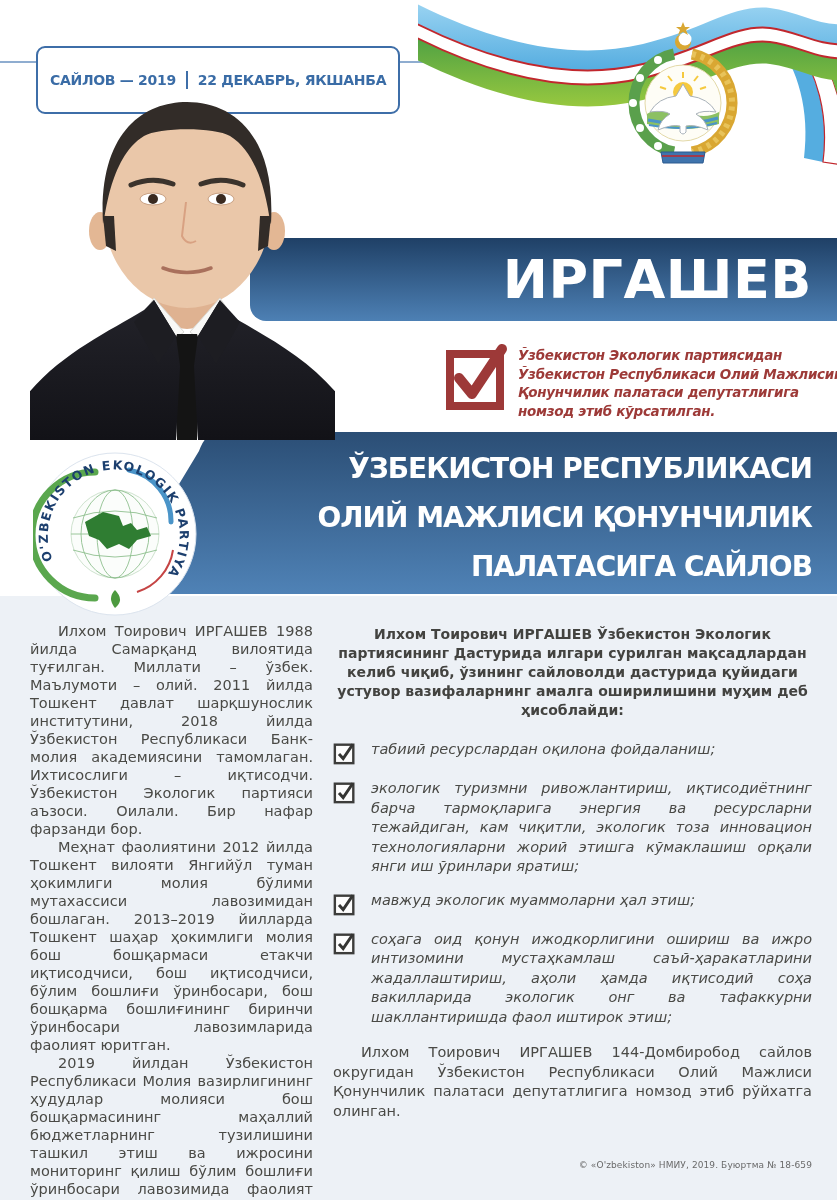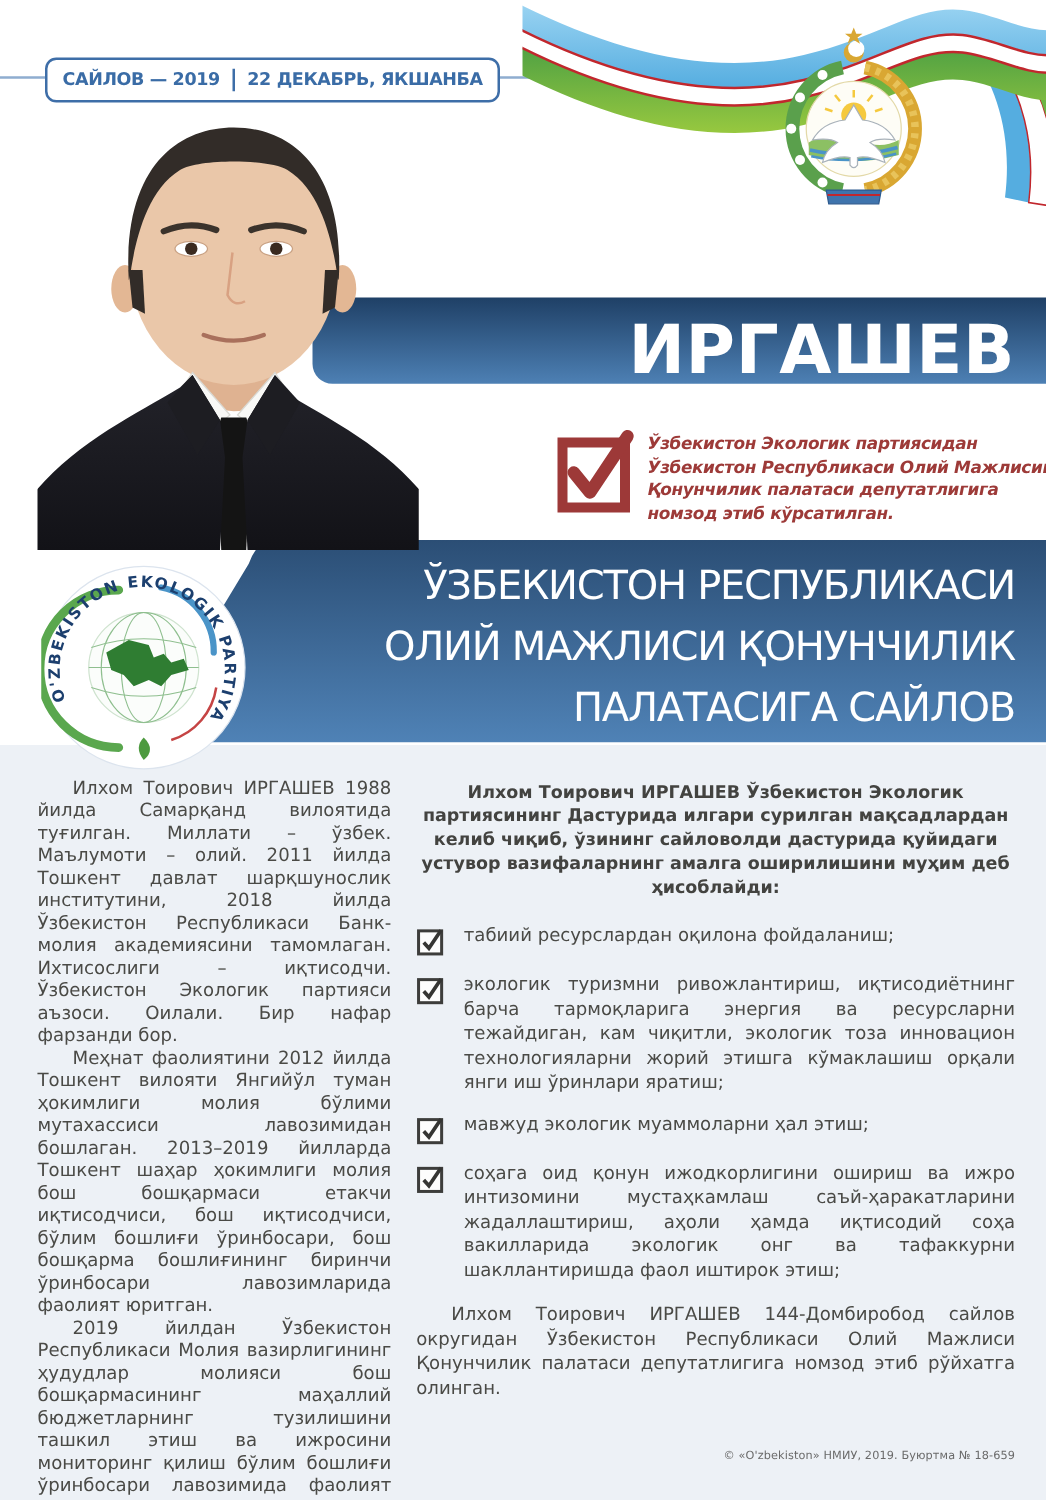--- a/index.html
+++ b/index.html
@@ -9,76 +9,76 @@
     font-family:"DejaVu Sans","Liberation Sans",sans-serif;
   }
   #lower-bg{position:absolute;left:0;top:596px;width:837px;height:604px;background:#edf1f6;}
 
   
   .decor-line{position:absolute;height:2px;background:#8fadd0;}
   #line-left{left:0;top:61px;width:36px;}
   #line-right{left:330px;top:61px;width:190px;}
   #badge{
     position:absolute;left:36px;top:46px;height:32px;
-    display:inline-flex;align-items:center;gap:10px;padding:0 12px;
+    display:inline-flex;align-items:center;gap:10px;padding:16px 12px;
     border:2.5px solid #3e6ea8;border-radius:9px;background:#fff;
   }
   #badge .btxt{font-size:14px;font-weight:bold;color:#3a6ca6;letter-spacing:-0.3px;white-space:nowrap;}
   #badge .bdiv{width:2px;height:18px;background:#3e6ea8;}
 
   
   #ribbon{position:absolute;left:418px;top:0;width:419px;height:180px;}
 
   
   #photo{position:absolute;left:30px;top:96px;width:305px;height:344px;z-index:3;}
 
   
   #first-name{
     position:absolute;right:25px;top:168px;z-index:2;
     font-size:50px;font-weight:bold;color:#3e7cb9;letter-spacing:-1px;white-space:nowrap;
   }
   #surname-band{
-    position:absolute;left:250px;top:238px;width:587px;height:69px;z-index:2;
+    position:absolute;left:250px;top:238px;width:587px;height:83px;z-index:2;
     background:linear-gradient(180deg,#1f4066 0%,#4d80b4 100%);
     border-radius:16px 0 0 16px;
   }
   #surname{
     position:absolute;right:25px;top:0;height:83px;line-height:83px;
     font-size:54px;font-weight:bold;color:#ffffff;letter-spacing:0.5px;white-space:nowrap;
   }
 
   
   #nomination{position:absolute;left:444px;top:344px;z-index:2;display:flex;}
   #nom-box{flex:none;}
   #nom-text{margin-left:14px;margin-top:2px;color:#9d3a38;font-weight:bold;font-style:italic;
     font-size:13.5px;line-height:18.5px;letter-spacing:-0.3px;white-space:nowrap;}
 
   
   #banner-svg{position:absolute;left:0;top:432px;width:837px;height:162px;z-index:1;}
   #banner-text{
     position:absolute;left:220px;top:444px;width:592px;z-index:2;
-    text-align:right;color:#ffffff;font-weight:normal;font-size:32px;line-height:49px;letter-spacing:-1px;white-space:nowrap;
+    text-align:right;color:#ffffff;font-weight:bold;font-size:28px;line-height:49px;letter-spacing:-1px;white-space:nowrap;
   }
 
   
   #party-logo{position:absolute;left:33px;top:452px;width:164px;height:164px;z-index:4;}
 
   
   #bio-col{
     position:absolute;left:30px;top:622px;width:283px;
     font-size:14.5px;line-height:18px;color:#4a4a46;text-align:justify;
   }
   #bio-col p{margin:0;text-indent:28px;}
   #program-col{position:absolute;left:333px;top:625px;width:479px;color:#4a4a46;}
   #program-intro{
     font-size:14px;font-weight:bold;text-align:center;line-height:19px;color:#434340;margin:0 0 20px 0;
   }
   .check-row{display:flex;align-items:flex-start;margin-bottom:14px;}
   .check-row svg{flex:none;margin-top:1px;overflow:visible;}
-  .check-text{flex:1;margin-left:14px;font-size:14.5px;line-height:19.5px;text-align:justify;}
+  .check-text{flex:1;margin-left:14px;font-size:14.5px;line-height:19.5px;text-align:justify;font-style:italic;}
   #program-outro{margin:16px 0 0 0;font-size:14.5px;line-height:19.5px;text-align:justify;text-indent:28px;}
 
   
   #footer{
     position:absolute;right:25px;top:1160px;font-size:9px;color:#6a6a6a;letter-spacing:0.1px;
   }
 </style>
 </head>
 <body>
 

